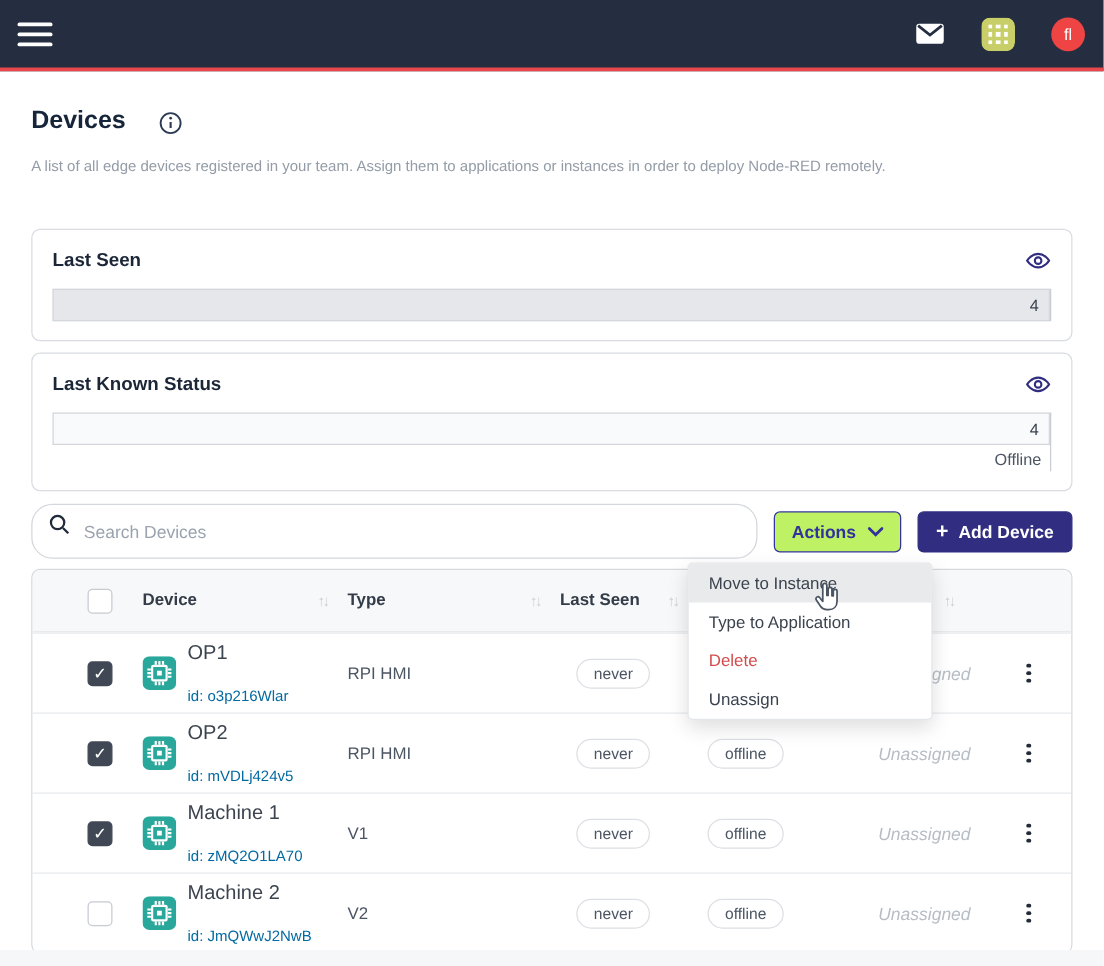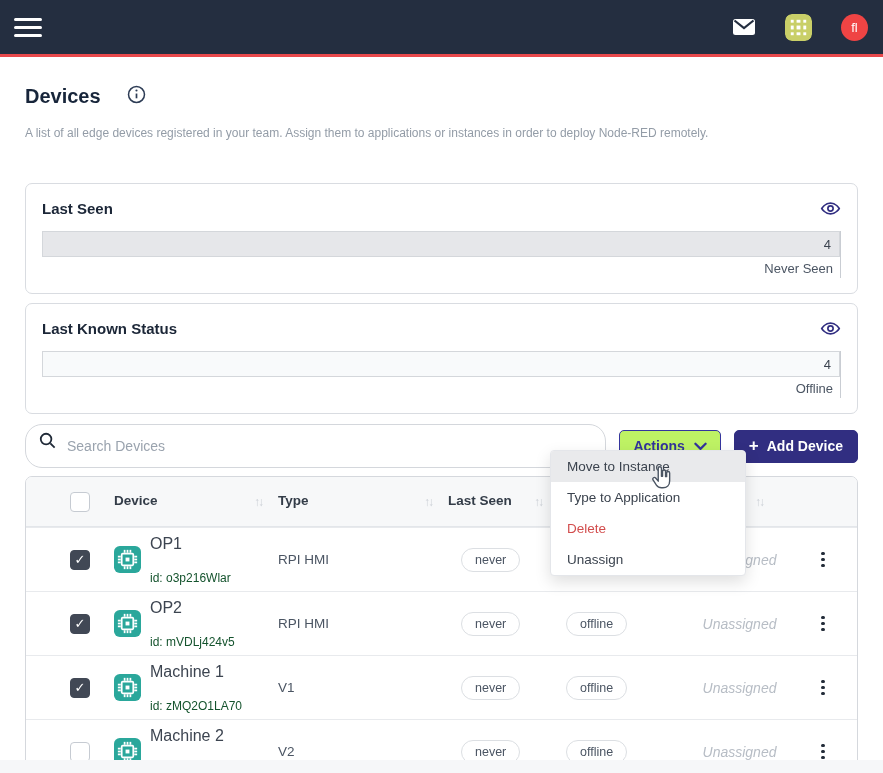--- a/index.html
+++ b/index.html
@@ -22,21 +22,21 @@
   .brand{ position:absolute; left:50%; top:50%; transform:translate(-50%,-50%); display:flex; align-items:center; gap:8px;}
   .brand-text{ color:#fff; font-size:19px; font-weight:700; letter-spacing:.2px;}
   .nav-right{ margin-left:auto; display:flex; align-items:center; gap:29px;}
   .mail-btn{ background:none;border:none; cursor:pointer; display:flex;}
   .identicon{ width:27px; height:27px; border-radius:7px; overflow:hidden; cursor:pointer; border:none; padding:0; background:none;}
   .avatar{ width:27px; height:27px; border-radius:50%; background:#ef4444; color:#fff;
     font-size:13px; display:flex; align-items:center; justify-content:center; cursor:pointer; border:none;}
   
   .main{ padding:0 25px; }
   .page-head{ margin-top:28px; }
-  .title-line{ display:flex; align-items:flex-start; gap:26px;}
+  .title-line{ display:flex; align-items:flex-end; gap:26px;}
   h1{ font-size:20px; font-weight:700; color:#17253a; }
   .subtitle{ margin-top:18px; font-size:12px; color:#939ca7; }
   
   .panel{
     border:1px solid #d9dce1; border-radius:7px; background:#fff;
     padding:14px 16px 15px 16px; margin-top:9px;
   }
   .panel:first-of-type{ margin-top:43px; }
   .panel-head{ display:flex; align-items:center; justify-content:space-between; }
   .panel-title{ font-size:15px; font-weight:700; color:#1b2637; }
@@ -90,21 +90,21 @@
   .trow:first-of-type{ border-top:none; }
   .cb{
     width:20px; height:20px; margin-left:28px; border:1px solid #c6cbd2;
     border-radius:4px; background:#fff; cursor:pointer; display:flex;
     align-items:center; justify-content:center; font-size:13px; color:#fff;
   }
   .cb.checked{ background:#414855; border-color:#414855; }
   .cb.checked::after{ content:"\2713"; }
   .devcell{ display:flex; align-items:center; gap:9px; padding-left:16px; }
   .devname{ font-size:16px; color:#3c4450; }
-  .devid{ font-size:12px; color:#14532d; margin-top:18px; }
+  .devid{ font-size:12px; color:#0369a1; margin-top:18px; }
   .typecell{ font-size:13.5px; color:#4b5563; }
   .pill{
     display:inline-block; padding:4px 13px; border:1px solid #dcdfe3;
     border-radius:999px; font-size:12.5px; color:#4b5563; background:#fff;
   }
   .pillcell{ padding-left:13px; }
   .statuscell{ padding-left:8px; }
   .assignedcell{ text-align:center; font-size:14px; font-style:italic; color:#b7bdc5; }
   .kebab{ display:flex; flex-direction:column; gap:2.5px; align-items:center;
     margin-left:20px; background:none; border:none; cursor:pointer; padding:4px;}
@@ -181,21 +181,20 @@
         <svg width="21" height="21" viewBox="0 0 24 24" fill="none" stroke="#312e81" stroke-width="1.9">
           <path d="M2 12s3.6-6.2 10-6.2S22 12 22 12s-3.6 6.2-10 6.2S2 12 2 12z"></path>
           <circle cx="12" cy="12" r="3"></circle>
         </svg>
       </button>
     </div>
     <div class="chart-wrap">
       <div class="bar seen">
         <span>4</span>
       </div>
-      <div class="chart-label">Never Seen</div>
     </div>
   </section>
 
   <section class="panel">
     <div class="panel-head">
       <span class="panel-title">Last Known Status</span>
       <button class="eye-btn">
         <svg width="21" height="21" viewBox="0 0 24 24" fill="none" stroke="#312e81" stroke-width="1.9">
           <path d="M2 12s3.6-6.2 10-6.2S22 12 22 12s-3.6 6.2-10 6.2S2 12 2 12z"></path>
           <circle cx="12" cy="12" r="3"></circle>

